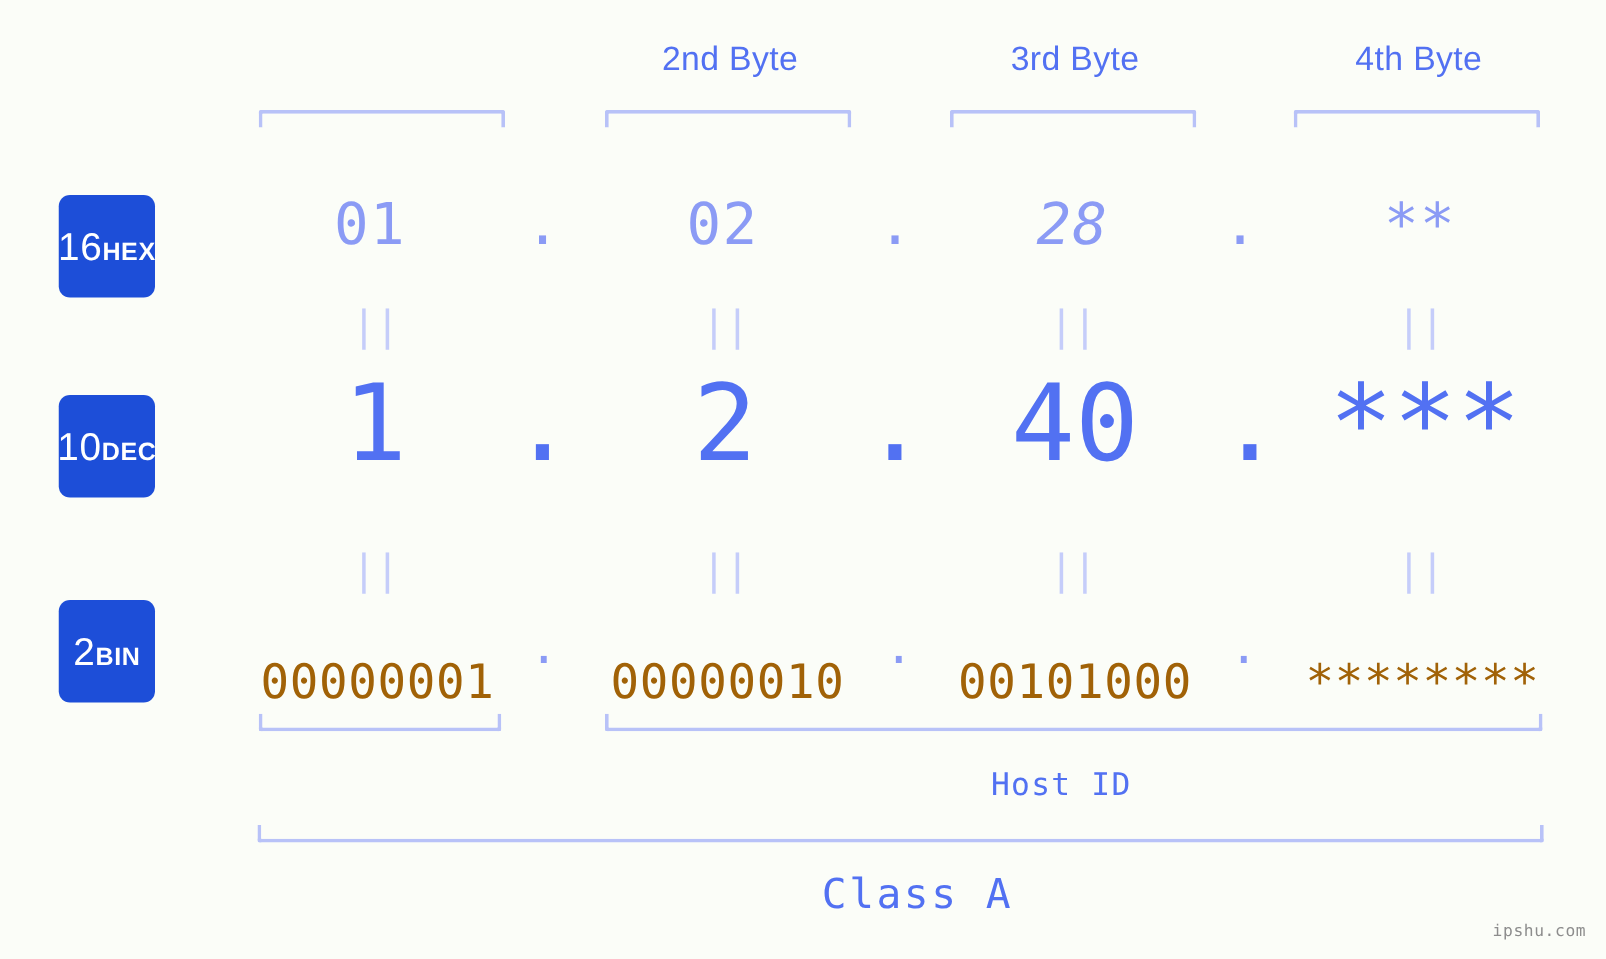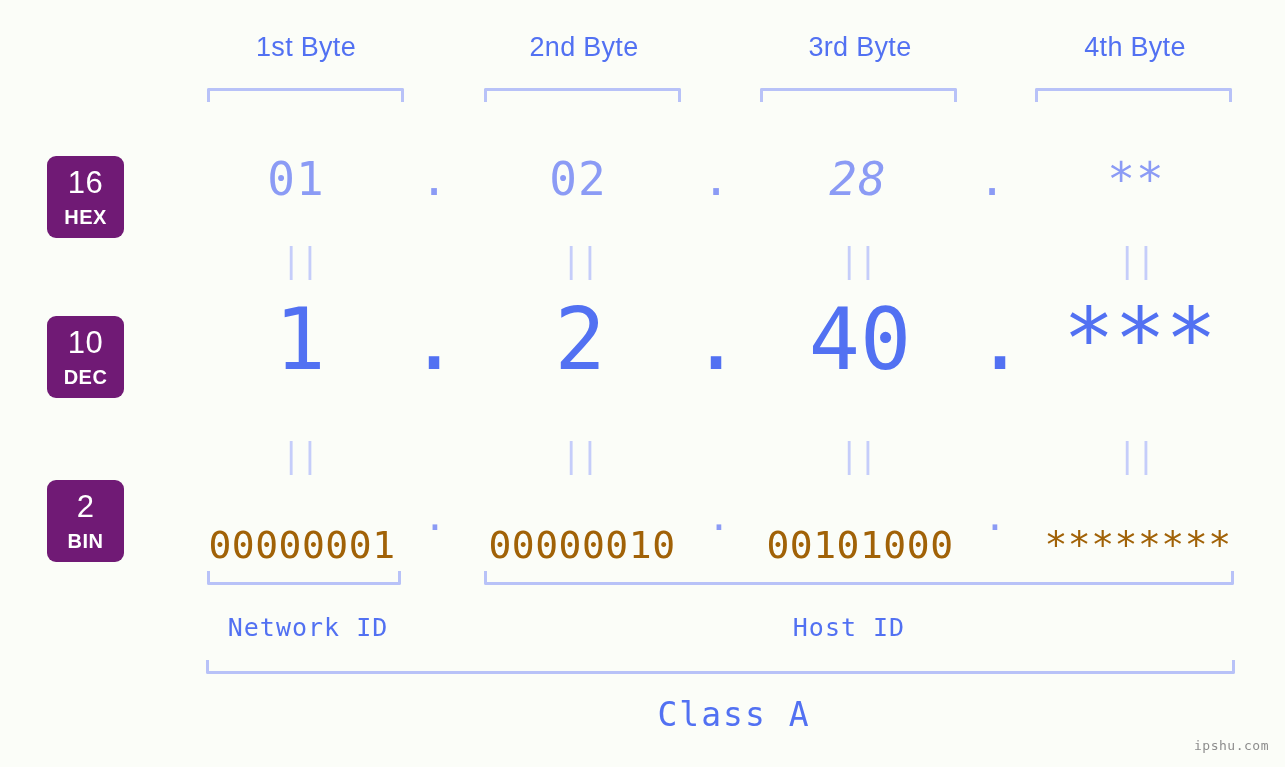--- a/index.html
+++ b/index.html
@@ -50,25 +50,25 @@
     box-sizing: border-box;
     border-radius: 0 0 2px 2px;
   }
 
   
   .badge {
     position: absolute;
     left: 47px;
     width: 77px;
     height: 82px;
-    background: #701a75;
+    background: #1d4ed8;
     border-radius: 9px;
     color: #ffffff;
     display: flex;
-    flex-direction: column;
+    flex-direction: row;
     align-items: center;
     justify-content: center;
     font-family: "Liberation Sans", sans-serif;
     line-height: 1;
   }
   .badge .num {
     font-size: 31px;
     font-weight: 400;
     letter-spacing: 0.5px;
   }
@@ -174,21 +174,20 @@
     font-size: 13px;
     color: #8d8d8d;
     letter-spacing: 0.5px;
   }
 </style>
 </head>
 <body>
 
 <div id="canvas">
 
-  <div class="byte-label" style="left:206px; width:200px;">1st Byte</div>
   <div class="byte-label" style="left:484px; width:200px;">2nd Byte</div>
   <div class="byte-label" style="left:760px; width:200px;">3rd Byte</div>
   <div class="byte-label" style="left:1035px; width:200px;">4th Byte</div>
 
   <div class="bracket-down" style="left:207px; top:88px; width:197px;"></div>
   <div class="bracket-down" style="left:484px; top:88px; width:197px;"></div>
   <div class="bracket-down" style="left:760px; top:88px; width:197px;"></div>
   <div class="bracket-down" style="left:1035px; top:88px; width:197px;"></div>
 
   <div class="badge" style="top:156px;">
@@ -240,21 +239,20 @@
     <div class="val" style="left:480px; width:204px;">00000010</div>
     <div class="sep" style="left:686px; width:66px;">.</div>
     <div class="val" style="left:758px; width:204px;">00101000</div>
     <div class="sep" style="left:962px; width:66px;">.</div>
     <div class="val" style="left:1036px; width:204px;">********</div>
   </div>
 
   <div class="bracket-up" style="left:207px; top:571px; width:194px;"></div>
   <div class="bracket-up" style="left:484px; top:571px; width:750px;"></div>
 
-  <div class="section-label" style="left:204px; top:613px; width:208px;">Network ID</div>
   <div class="section-label" style="left:745px; top:613px; width:208px;">Host ID</div>
 
   <div class="bracket-up" style="left:206px; top:660px; width:1029px;"></div>
   <div class="class-label" style="left:630px; top:695px; width:208px;">Class A</div>
 
   <div class="watermark">ipshu.com</div>
 
 </div>
 
 </body></html>

